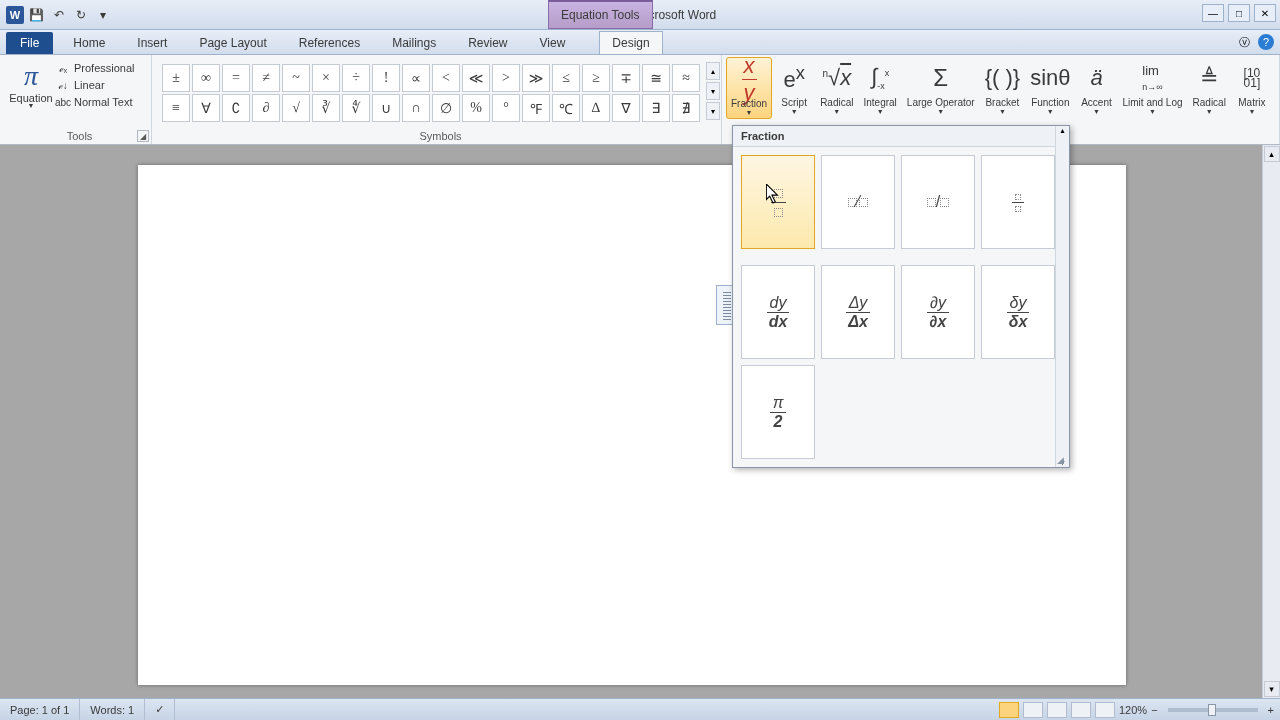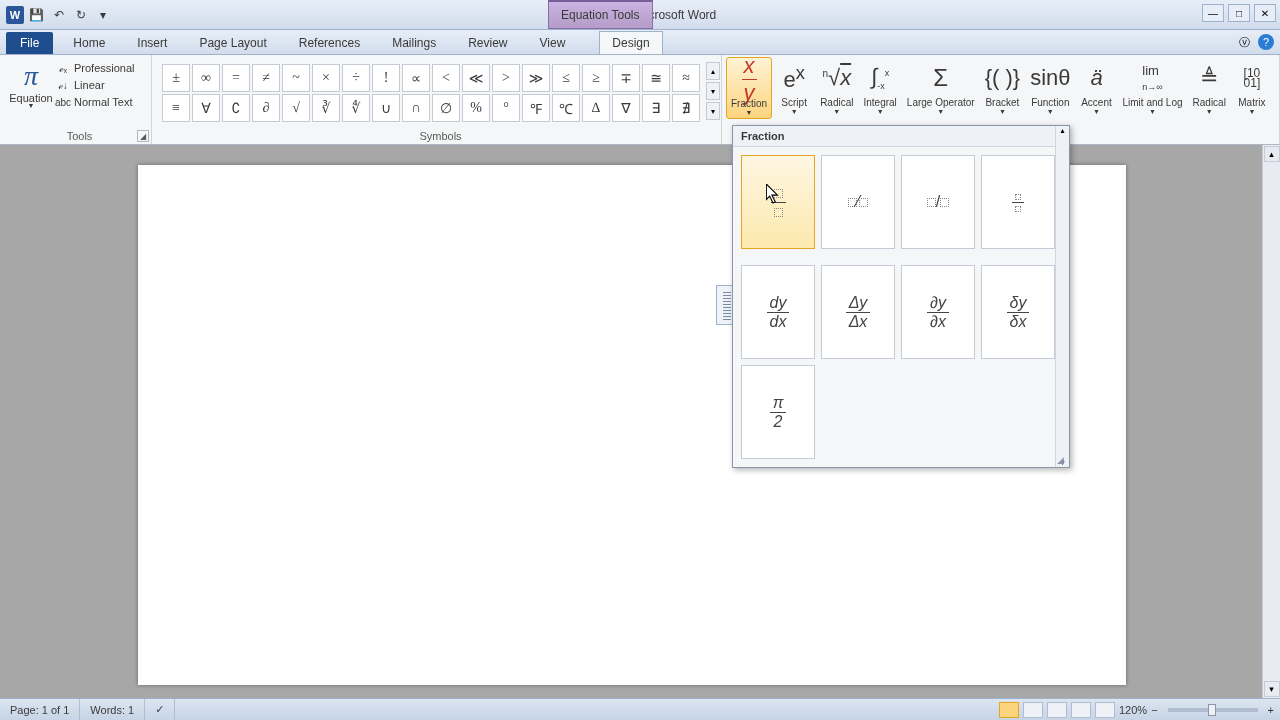--- a/index.html
+++ b/index.html
@@ -68,21 +68,21 @@
 .gallery { position: absolute; left: 732px; top: 125px; width: 338px; background: #f5f6f7; border: 1px solid #8a96a8; box-shadow: 2px 2px 6px rgba(0,0,0,0.3); z-index: 100; }
 .gal-section-hdr { background: #eef2f7; padding: 4px 8px; font-size: 11px; font-weight: bold; color: #3a3a3a; border-bottom: 1px solid #d0d6de; }
 .gal-grid { display: flex; flex-wrap: wrap; gap: 6px; padding: 8px; }
 .gal-item { width: 74px; height: 94px; border: 1px solid #c5cbd4; background: #fff; display: flex; align-items: center; justify-content: center; font-family: "Cambria Math", "Times New Roman", serif; font-size: 16px; color: #444; cursor: pointer; position: relative; }
 .gal-item.hover { background: linear-gradient(#fef6e2, #fde9ad); border: 1px solid #e6a720; }
 .cursor-arrow { position: absolute; width: 14px; height: 20px; z-index: 200; }
 .gal-scroll { position: absolute; right: 0; top: 0; bottom: 0; width: 14px; background: #eef2f7; border-left: 1px solid #d0d6de; display: flex; flex-direction: column; justify-content: space-between; font-size: 8px; align-items: center; }
 .gal-resize { position: absolute; right: 0; bottom: 0; width: 12px; height: 12px; font-size: 9px; color: #8a96a8; }
 .frac-display { display: flex; flex-direction: column; align-items: center; font-style: italic; }
 .frac-display .num { border-bottom: 1px solid #444; padding: 0 3px; }
-.frac-display .den { padding: 0 3px; }
+.frac-display .den { padding: 0 3px; font-weight: bold; }
 .placeholder-box { border: 1px dotted #888; width: 9px; height: 9px; display: inline-block; }
 
 
 .vscroll { position: absolute; right: 0; top: 145px; bottom: 22px; width: 18px; background: #e8ecf2; border-left: 1px solid #c5cbd4; display: flex; flex-direction: column; align-items: center; }
 .vscroll .arr { width: 16px; height: 16px; font-size: 9px; display: flex; align-items: center; justify-content: center; border: 1px solid #c5cbd4; margin: 1px; }
 
 
 .statusbar { position: absolute; bottom: 0; left: 0; right: 0; height: 22px; background: linear-gradient(#dce5f1, #c6d4e6); border-top: 1px solid #9fb2cc; display: flex; align-items: center; font-size: 11px; color: #3a3a3a; }
 .status-item { padding: 0 10px; border-right: 1px solid #b0bccf; height: 100%; display: flex; align-items: center; }
 .status-right { position: absolute; right: 6px; display: flex; align-items: center; gap: 4px; }

